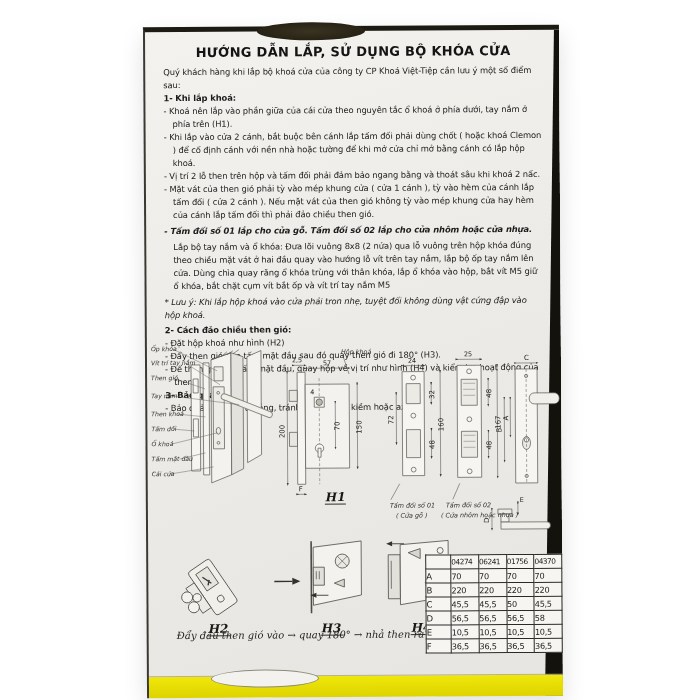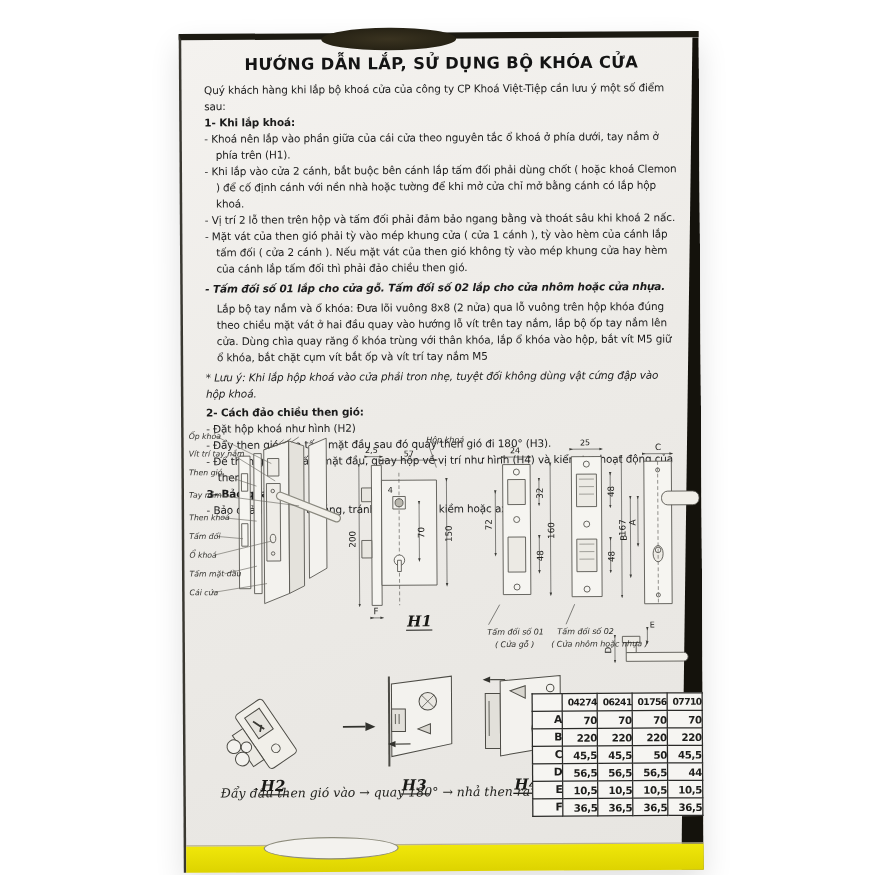--- a/index.html
+++ b/index.html
@@ -53,22 +53,22 @@
   .figcaption{
     position:absolute;left:28px;top:598px;width:280px;
     font-family:"DejaVu Serif",serif;font-style:italic;font-size:10px;color:#23231f;
   }
   
   .spec{
     position:absolute;left:277px;top:524px;border-collapse:collapse;
     background:#f6f5f2;
   }
   .spec th,.spec td{
-    border:1.2px solid #2a2a28;text-align:right;padding:0;
-    height:13px;font-weight:bold;color:#1d1d1b;
+    border:1.2px solid #2a2a28;text-align:left;padding:0;
+    height:13px;font-weight:normal;color:#1d1d1b;
   }
   .spec th{width:28px;font-size:7.4px;letter-spacing:-0.5px;}
   .spec td.lab{width:15px;font-size:8.6px;}
   .spec td{width:28px;font-size:8.2px;letter-spacing:-0.3px;}
   
   text{fill:#22221f;}
   .dim{font-size:6.4px;font-family:"DejaVu Sans",sans-serif;}
   .dimb{font-size:7px;font-family:"DejaVu Sans",sans-serif;}
   .lbl{font-size:6.2px;font-style:italic;font-family:"DejaVu Sans",sans-serif;fill:#33332f;}
   .cap{font-size:6.4px;font-style:italic;font-family:"DejaVu Sans",sans-serif;fill:#2c2c28;}
@@ -323,21 +323,21 @@
 
   <span class="figcaption">Đẩy đầu then gió vào → quay 180° → nhả then ra</span>
 
   <table class="spec">
     <tbody>
         <tr>
       <th></th>
       <th>04274</th>
       <th>06241</th>
       <th>01756</th>
-      <th>07710</th>
+      <th>04370</th>
     </tr>
     <tr>
       <td class="lab">A</td>
       <td>70</td>
       <td>70</td>
       <td>70</td>
       <td>70</td>
     </tr>
     <tr>
       <td class="lab">B</td>
@@ -351,21 +351,21 @@
       <td>45,5</td>
       <td>45,5</td>
       <td>50</td>
       <td>45,5</td>
     </tr>
     <tr>
       <td class="lab">D</td>
       <td>56,5</td>
       <td>56,5</td>
       <td>56,5</td>
-      <td>44</td>
+      <td>58</td>
     </tr>
     <tr>
       <td class="lab">E</td>
       <td>10,5</td>
       <td>10,5</td>
       <td>10,5</td>
       <td>10,5</td>
     </tr>
     <tr>
       <td class="lab">F</td>

